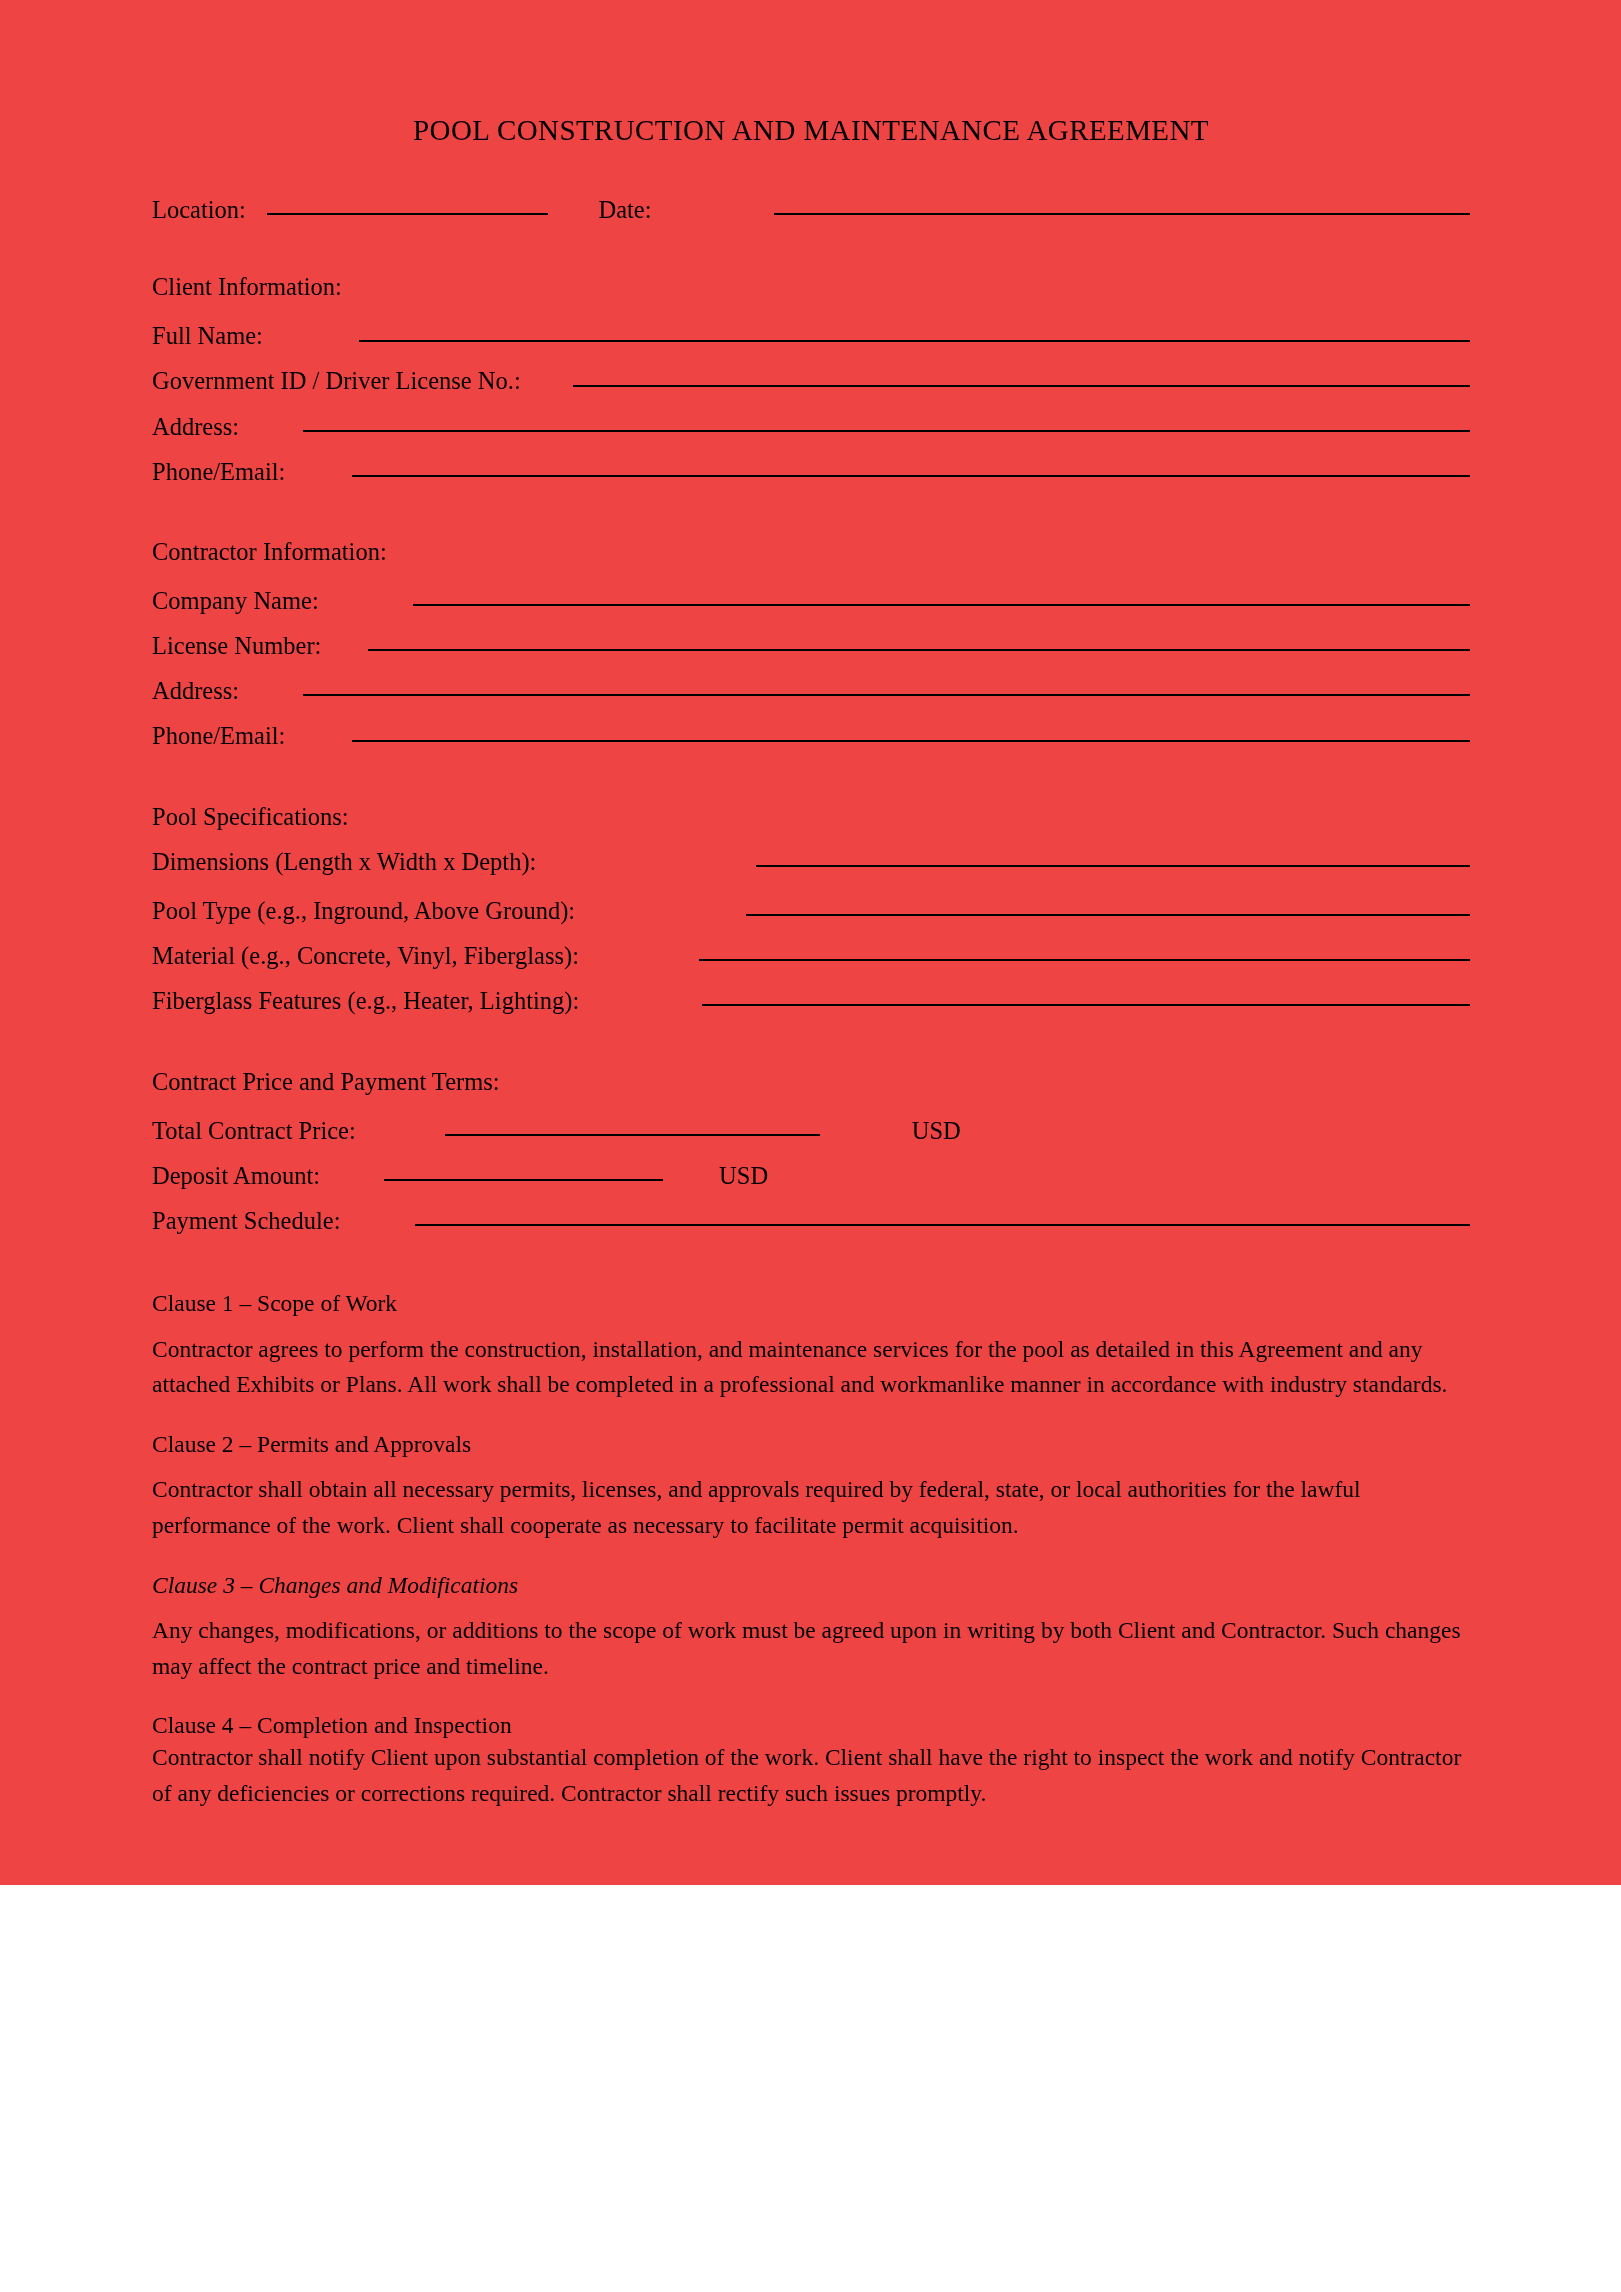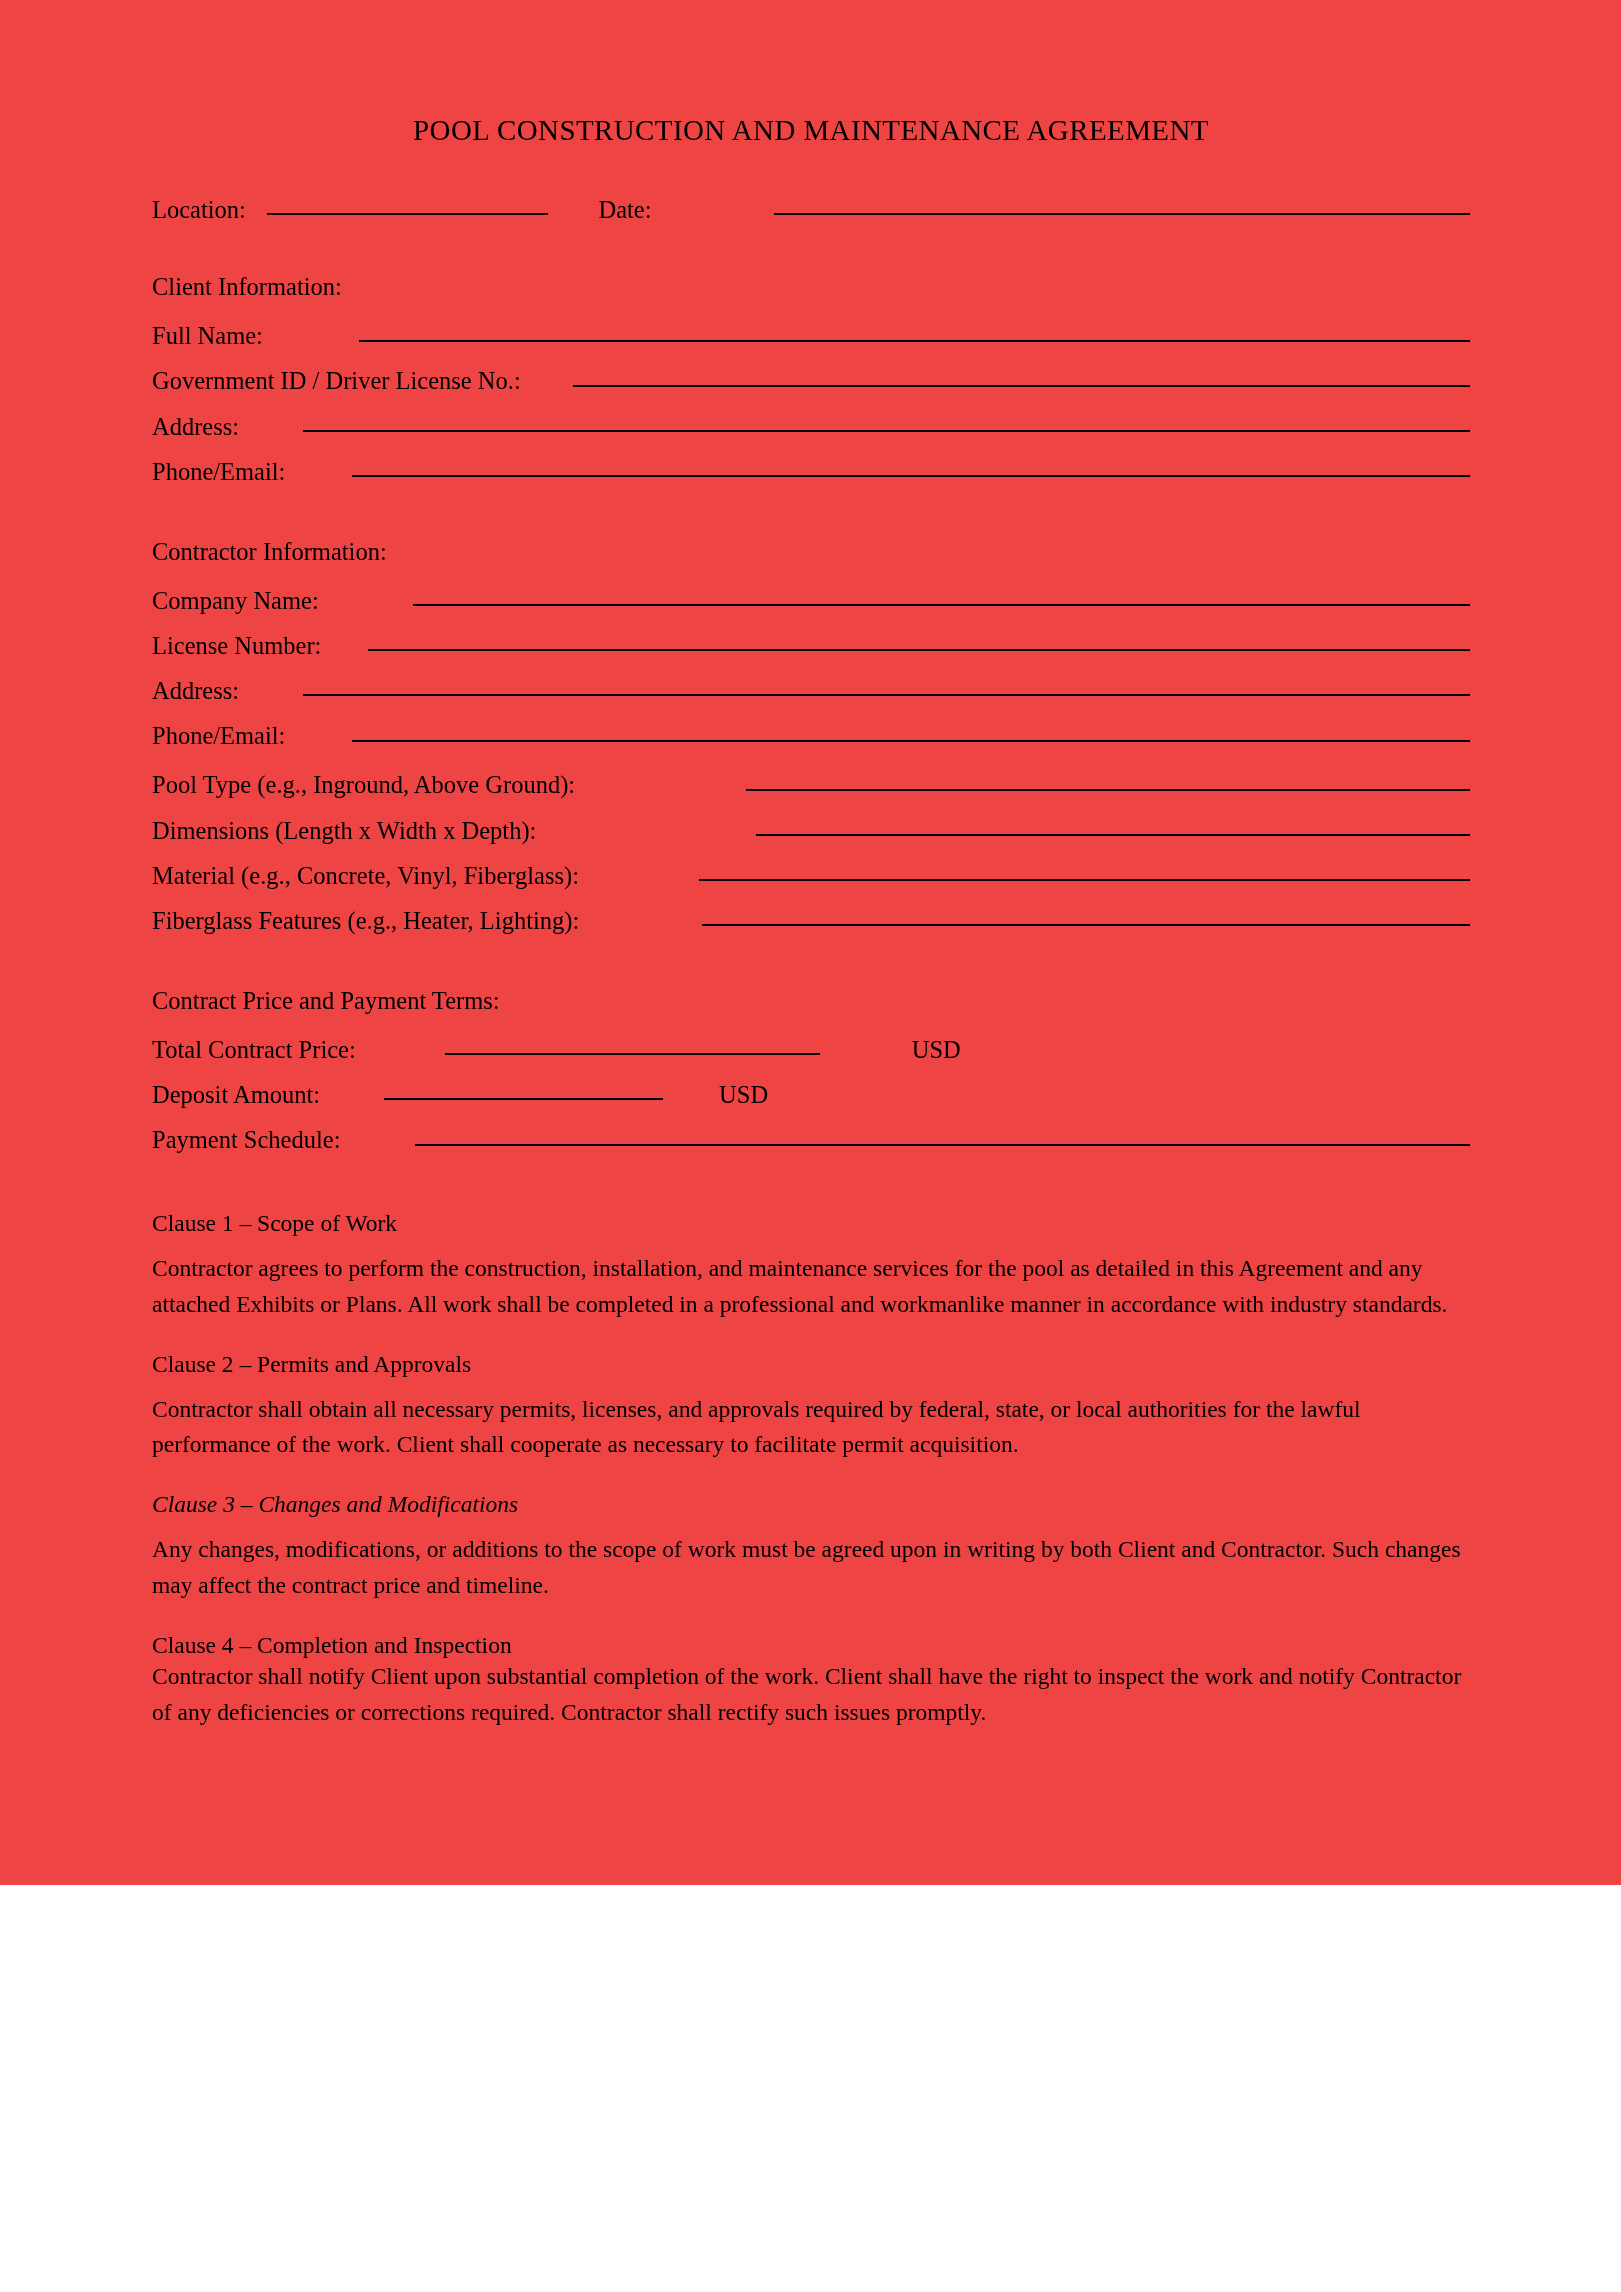--- a/index.html
+++ b/index.html
@@ -128,29 +128,30 @@
     <div class="field-row" style="margin-top:20.6px;">
       <span class="field-label">Address:</span>
       <span class="rule" style="margin-left:64px;"></span>
     </div>
 
     <div class="field-row" style="margin-top:20.6px;">
       <span class="field-label">Phone/Email:</span>
       <span class="rule" style="margin-left:67px;"></span>
     </div>
 
+    <div class="section-head" style="margin-top:56px;">Pool Specifications:</div>
+
+    <div class="field-row" style="margin-top:20.6px;">
+      <span class="field-label">Dimensions (Length x Width x Depth):</span>
+      <span class="rule" style="margin-left:220px;"></span>
+    </div>
 
     <div class="field-row" style="margin-top:24.5px;">
       <span class="field-label">Pool Type (e.g., Inground, Above Ground):</span>
       <span class="rule" style="margin-left:171px;"></span>
-    </div>
-
-    <div class="field-row" style="margin-top:20.6px;">
-      <span class="field-label">Dimensions (Length x Width x Depth):</span>
-      <span class="rule" style="margin-left:220px;"></span>
     </div>
 
     <div class="field-row" style="margin-top:20.6px;">
       <span class="field-label">Material (e.g., Concrete, Vinyl, Fiberglass):</span>
       <span class="rule" style="margin-left:120px;"></span>
     </div>
 
     <div class="field-row" style="margin-top:20.6px;">
       <span class="field-label">Fiberglass Features (e.g., Heater, Lighting):</span>
       <span class="rule" style="margin-left:123px;"></span>

